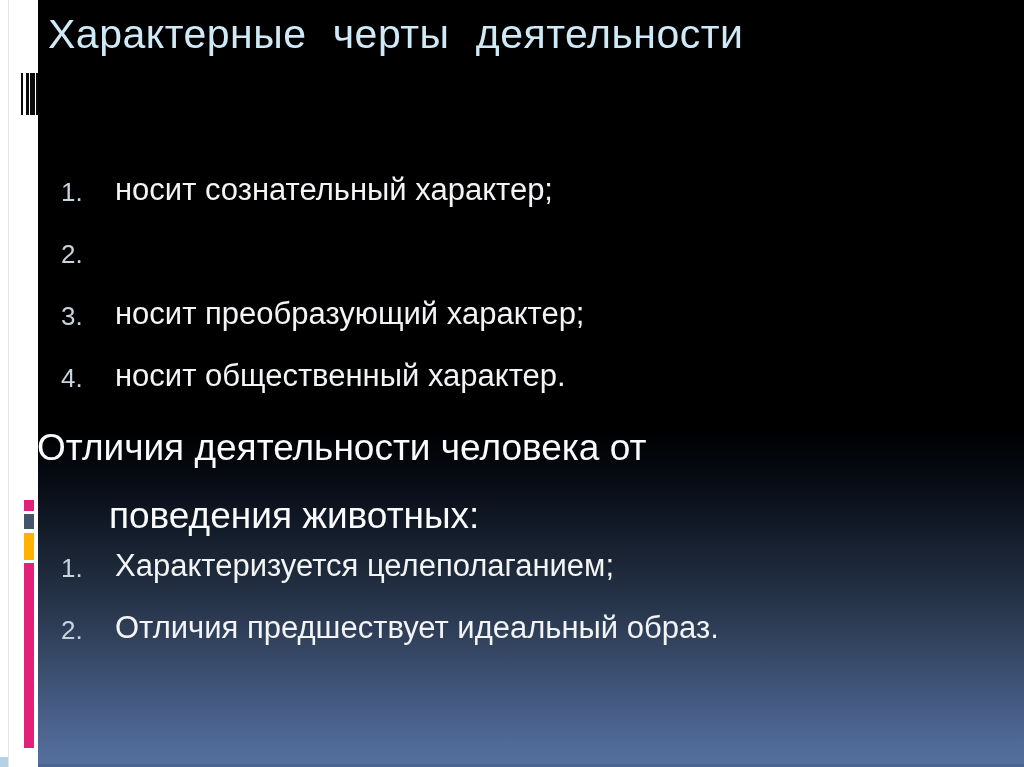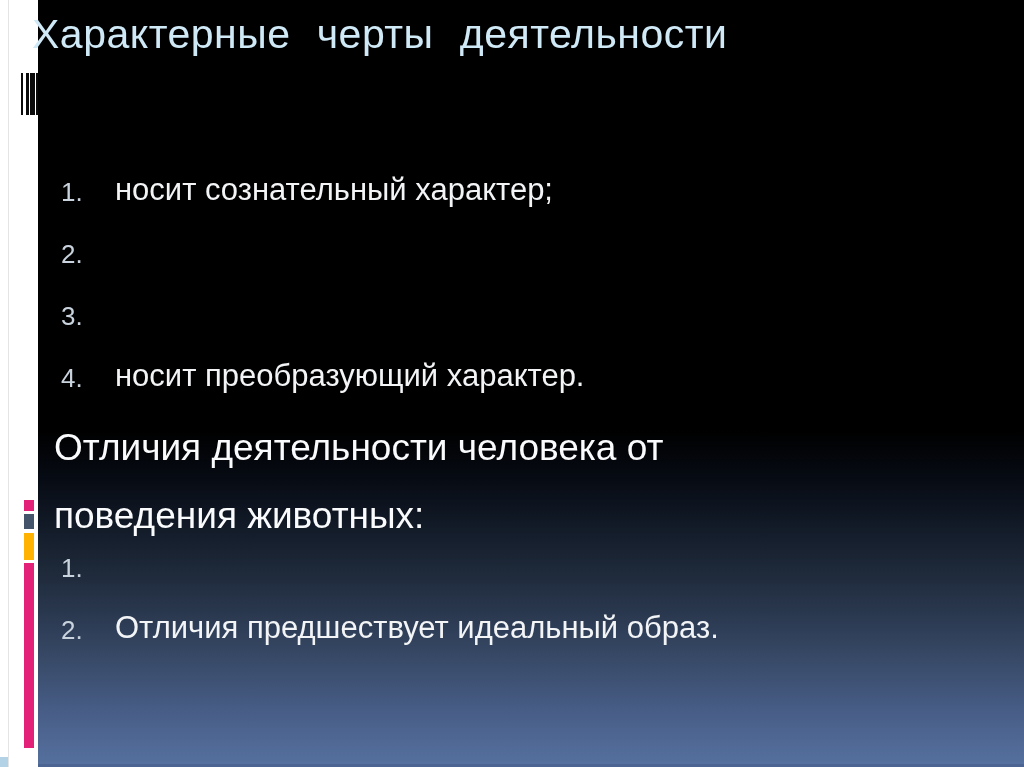--- a/index.html
+++ b/index.html
@@ -52,21 +52,21 @@
   .accent-slate  { top: 514px; height: 15px; background: #44546a; }
   .accent-yellow { top: 533px; height: 27px; background: #ffb300; }
   .accent-tall   { top: 563px; height: 185px; background: #e32178; }
   .corner-accent {
     position: absolute; left: 0; top: 757px;
     width: 8px; height: 10px; background: #b3d2e6;
   }
 
   
   .title {
-    position: absolute; left: 32px; top: 8px;
+    position: absolute; left: 48px; top: 8px;
     font-size: 41px; line-height: 52px;
     color: #cfe9f6;
     letter-spacing: 0.5px;
     word-spacing: 0.35em;
     white-space: nowrap;
   }
 
   
   .num-list { position: absolute; left: 48px; }
   .features-list { top: 172px; }
@@ -78,26 +78,26 @@
     font-size: 26px; color: #c9d3de;
   }
   .num-item .txt {
     font-size: 31px; line-height: 36px;
     color: #f2f4f6;
     white-space: nowrap;
   }
 
   
   .subheading {
-    position: absolute; left: 54px; top: 414px;
+    position: absolute; left: 37px; top: 414px;
     color: #fafbfc;
     font-size: 37px; line-height: 68px;
     white-space: nowrap;
   }
-  .subheading .line2 { }
+  .subheading .line2 { margin-left: 72px; }
 </style>
 </head>
 <body>
 
 <div class="slide-bg"></div>
 <div class="bottom-edge"></div>
 
 <div class="sidebar">
   <div class="sidebar-divider"></div>
 </div>
@@ -120,33 +120,35 @@
 <div class="num-list features-list">
   <div class="num-item">
     <span class="num">1.</span>
     <span class="txt">носит сознательный характер;</span>
   </div>
   <div class="num-item">
     <span class="num">2.</span>
   </div>
   <div class="num-item">
     <span class="num">3.</span>
+    <span class="txt">носит преобразующий характер;</span>
   </div>
   <div class="num-item">
     <span class="num">4.</span>
-    <span class="txt">носит преобразующий характер.</span>
+    <span class="txt">носит общественный характер.</span>
   </div>
 </div>
 
 <div class="subheading">
   <div class="line1">Отличия деятельности человека от</div>
   <div class="line2">поведения животных:</div>
 </div>
 
 <div class="num-list differences-list">
   <div class="num-item">
     <span class="num">1.</span>
+    <span class="txt">Характеризуется целеполаганием;</span>
   </div>
   <div class="num-item">
     <span class="num">2.</span>
     <span class="txt">Отличия предшествует идеальный образ.</span>
   </div>
 </div>
 
 </body></html>

